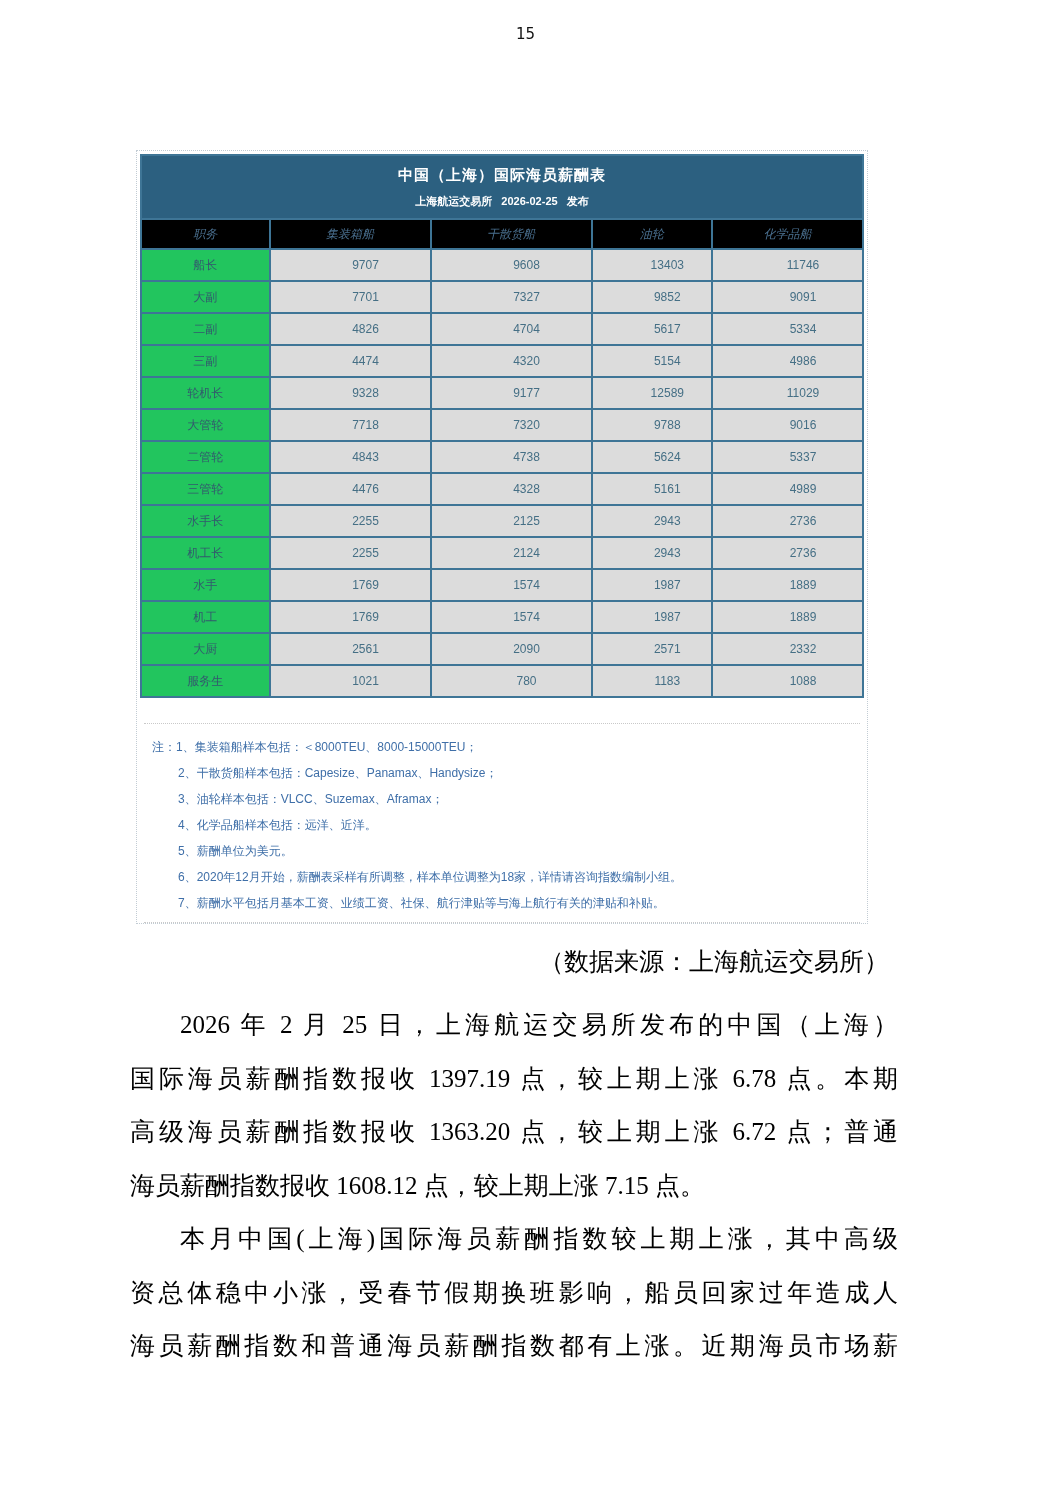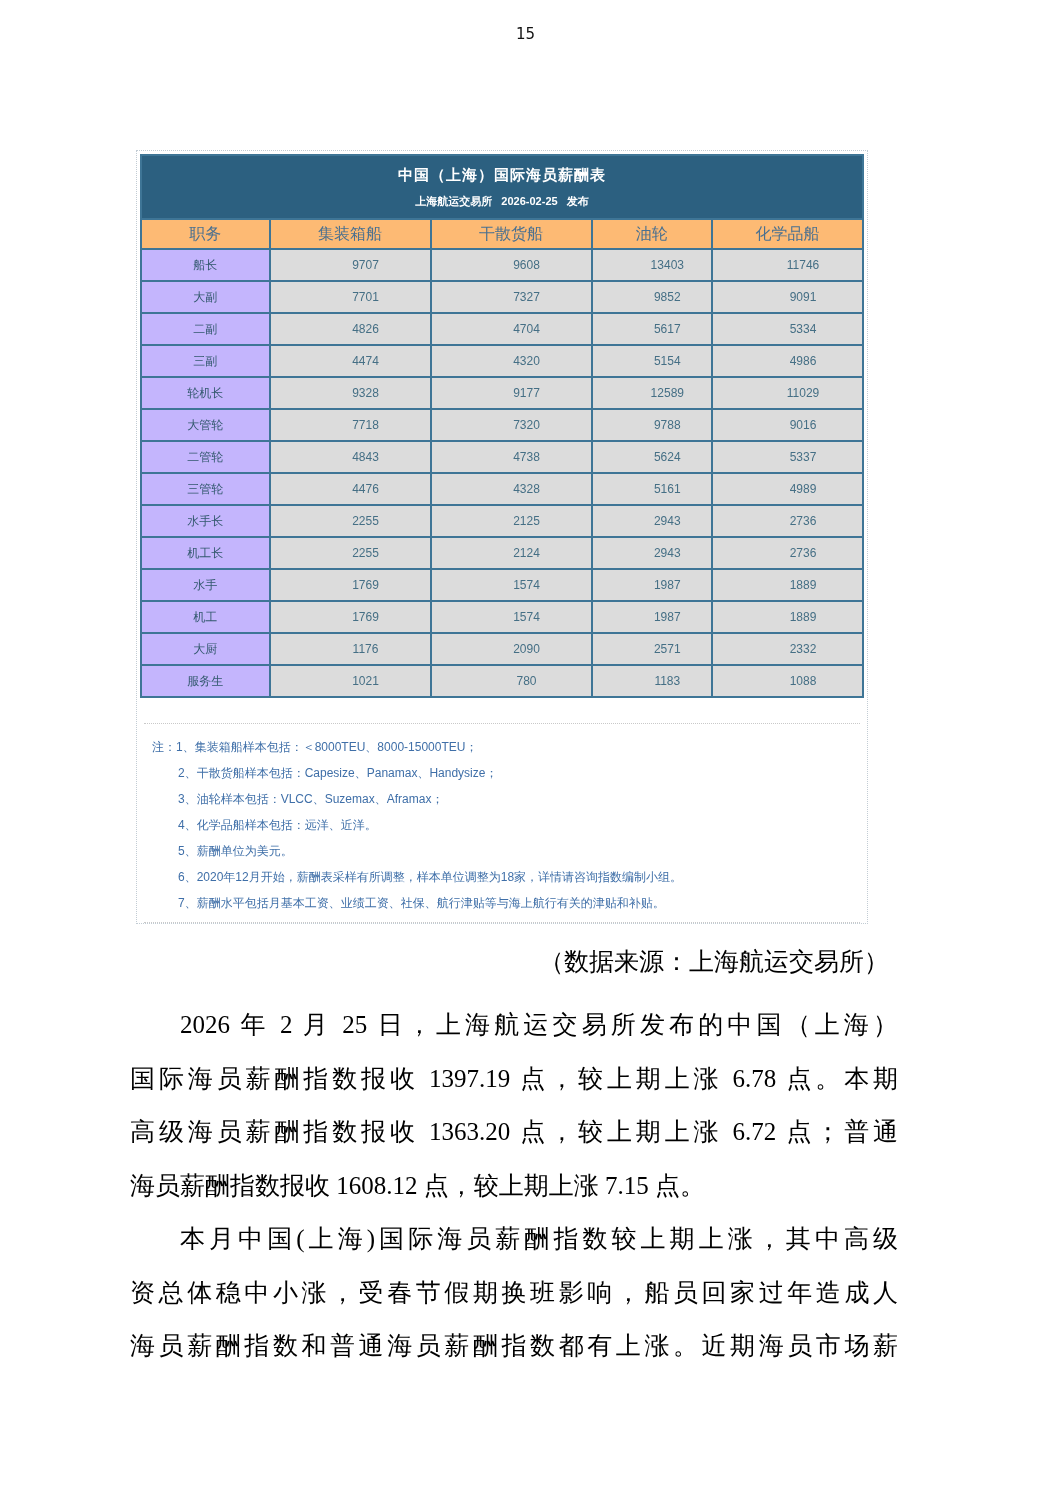--- a/index.html
+++ b/index.html
@@ -44,27 +44,28 @@
     color:#fff;font-size:11px;font-weight:bold;
     text-align:center;margin-top:9px;white-space:pre;
   }
   table.salary th,table.salary td{
     border:2px solid #3e7596;
     text-align:center;
     vertical-align:middle;
     overflow:hidden;
   }
   tr.col-headers th{
-    background:#fdba74;
+    background:#000000;
     color:#4a7090;
-    font-size:16px;font-weight:normal;
+    font-size:12px;font-weight:normal;
     height:26px;
+    font-style:italic;
   }
   td.pos{
-    background:#c4b5fd;
+    background:#22c55e;
     color:#33596e;
     font-size:12px;
     height:28px;
   }
   td.val{
     background:#dcdcdc;
     color:#456f85;
     font-size:12px;
     padding-left:32px;
   }
@@ -215,21 +216,21 @@
         </tr>
         <tr>
           <td class="pos">机工</td>
           <td class="val">1769</td>
           <td class="val">1574</td>
           <td class="val">1987</td>
           <td class="val">1889</td>
         </tr>
         <tr>
           <td class="pos">大厨</td>
-          <td class="val">1176</td>
+          <td class="val">2561</td>
           <td class="val">2090</td>
           <td class="val">2571</td>
           <td class="val">2332</td>
         </tr>
         <tr>
           <td class="pos">服务生</td>
           <td class="val">1021</td>
           <td class="val">780</td>
           <td class="val">1183</td>
           <td class="val">1088</td>

